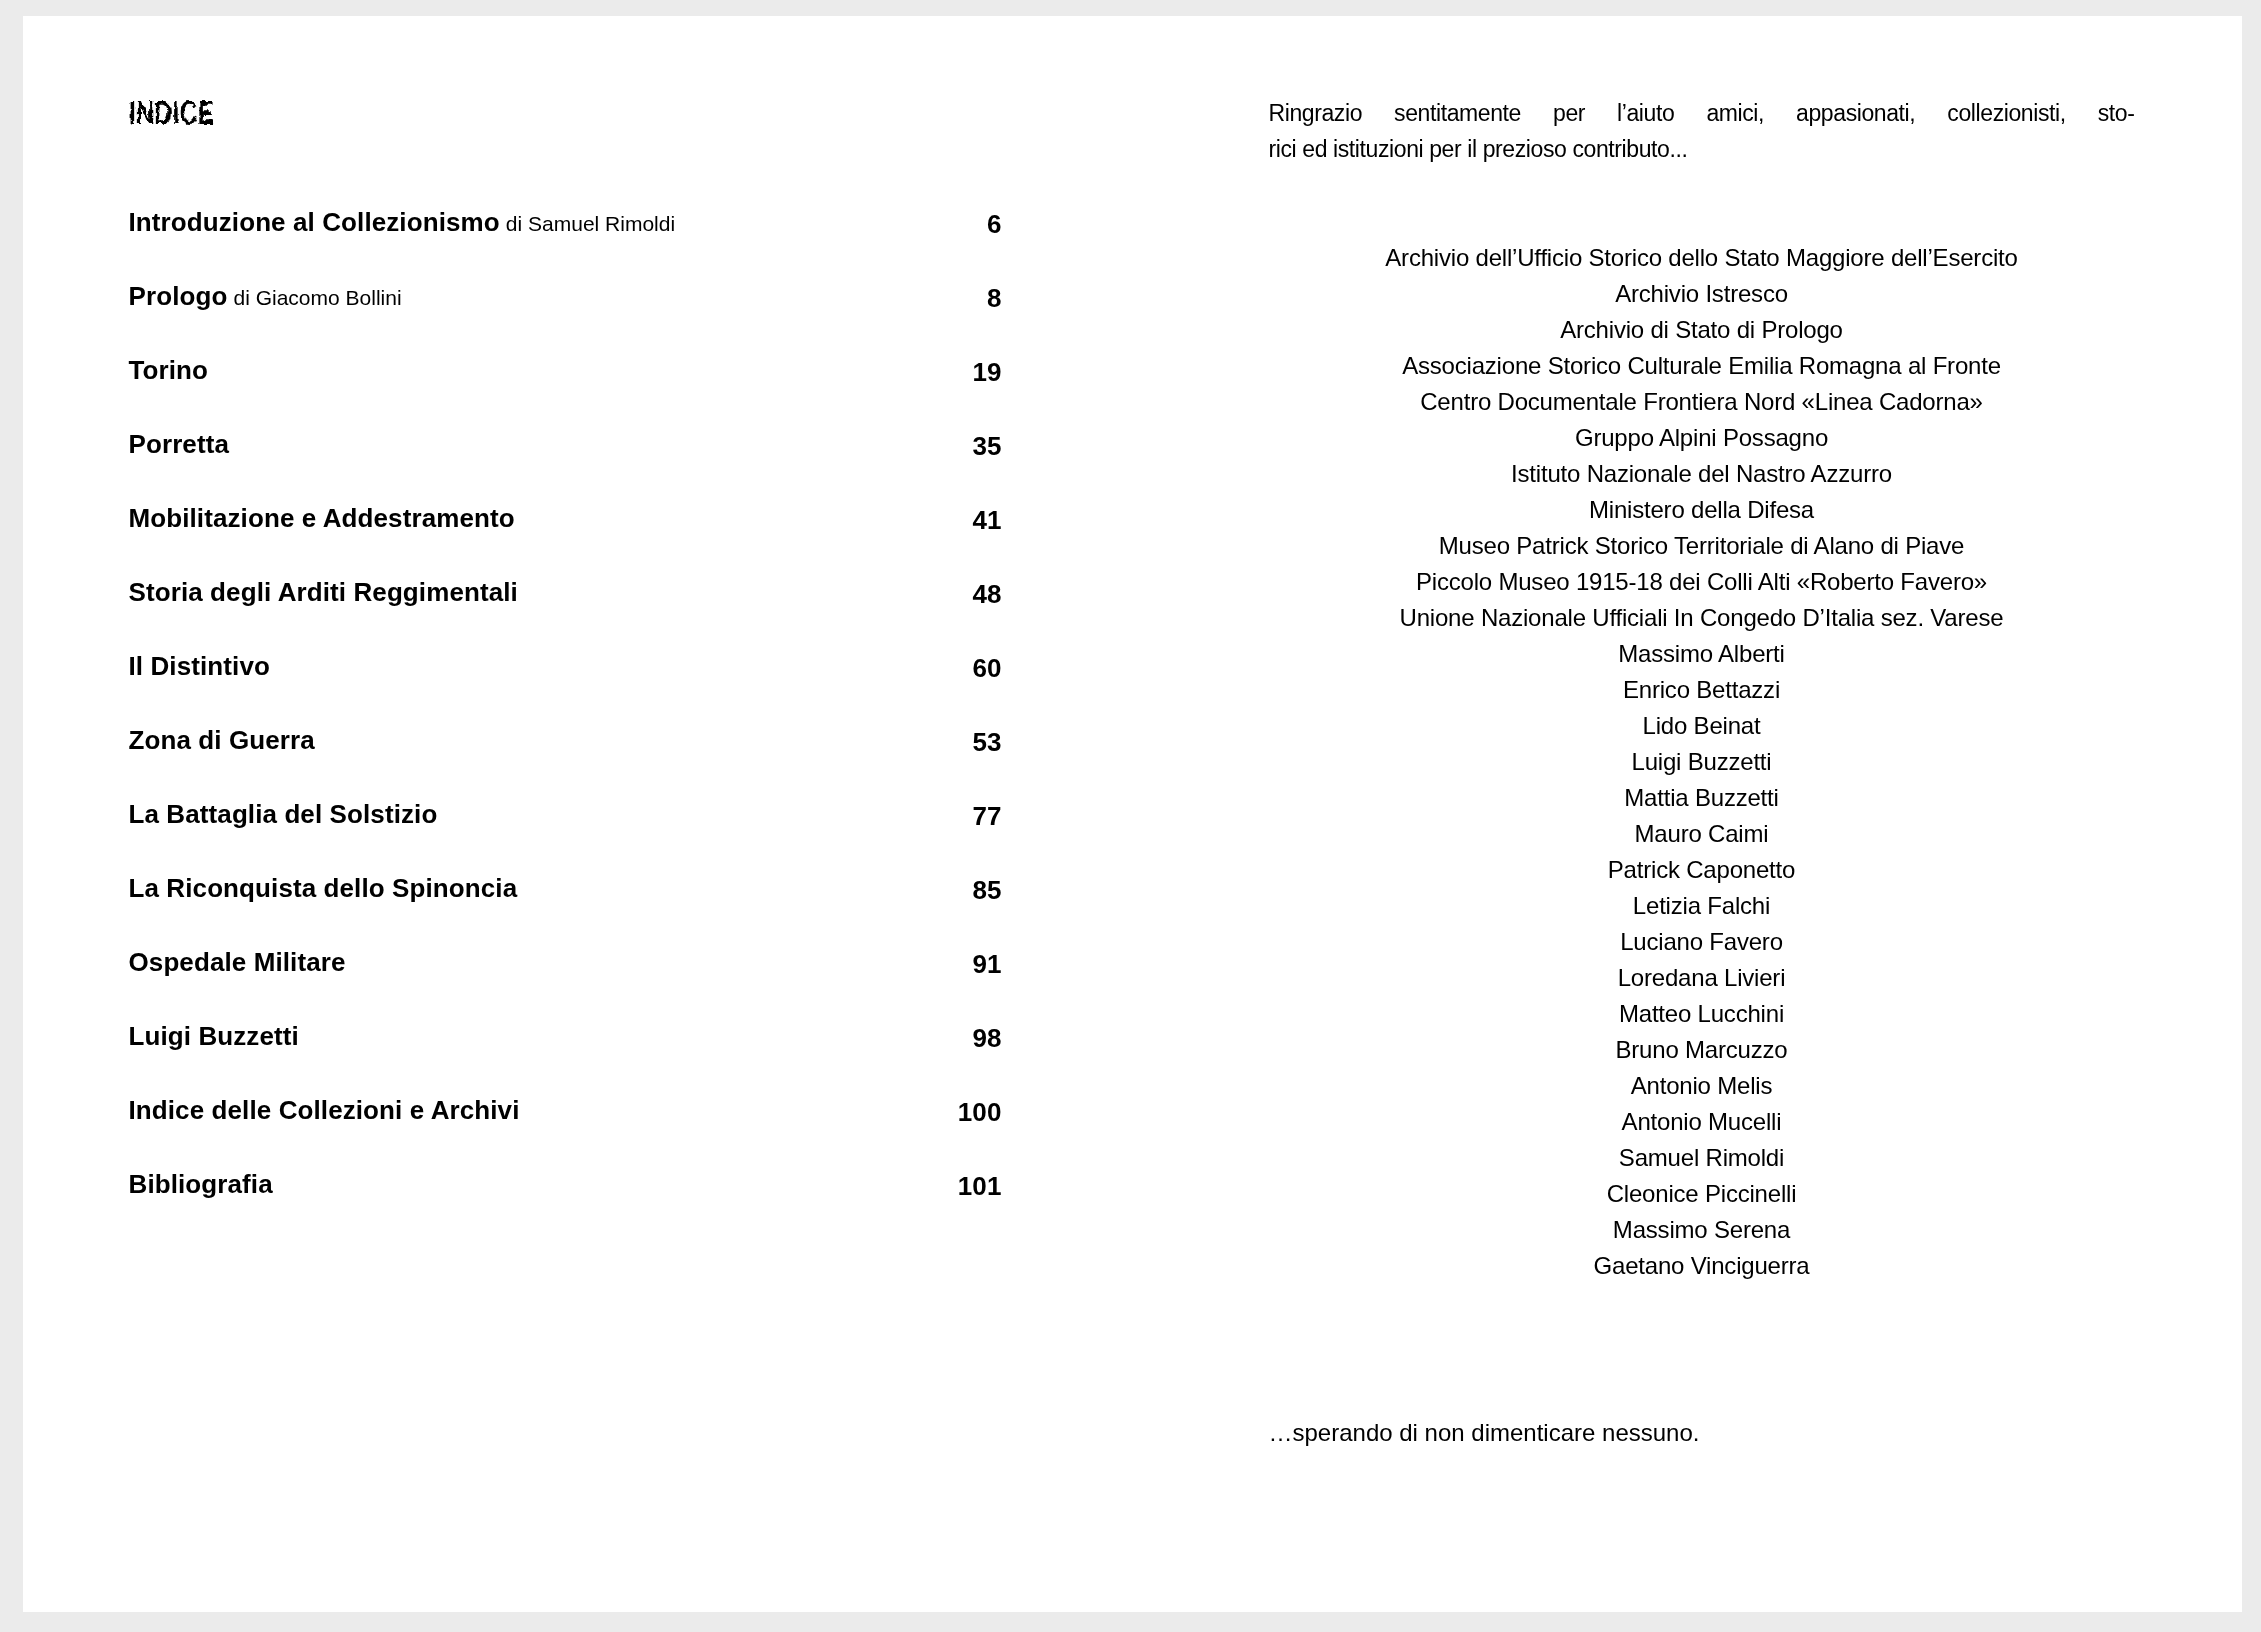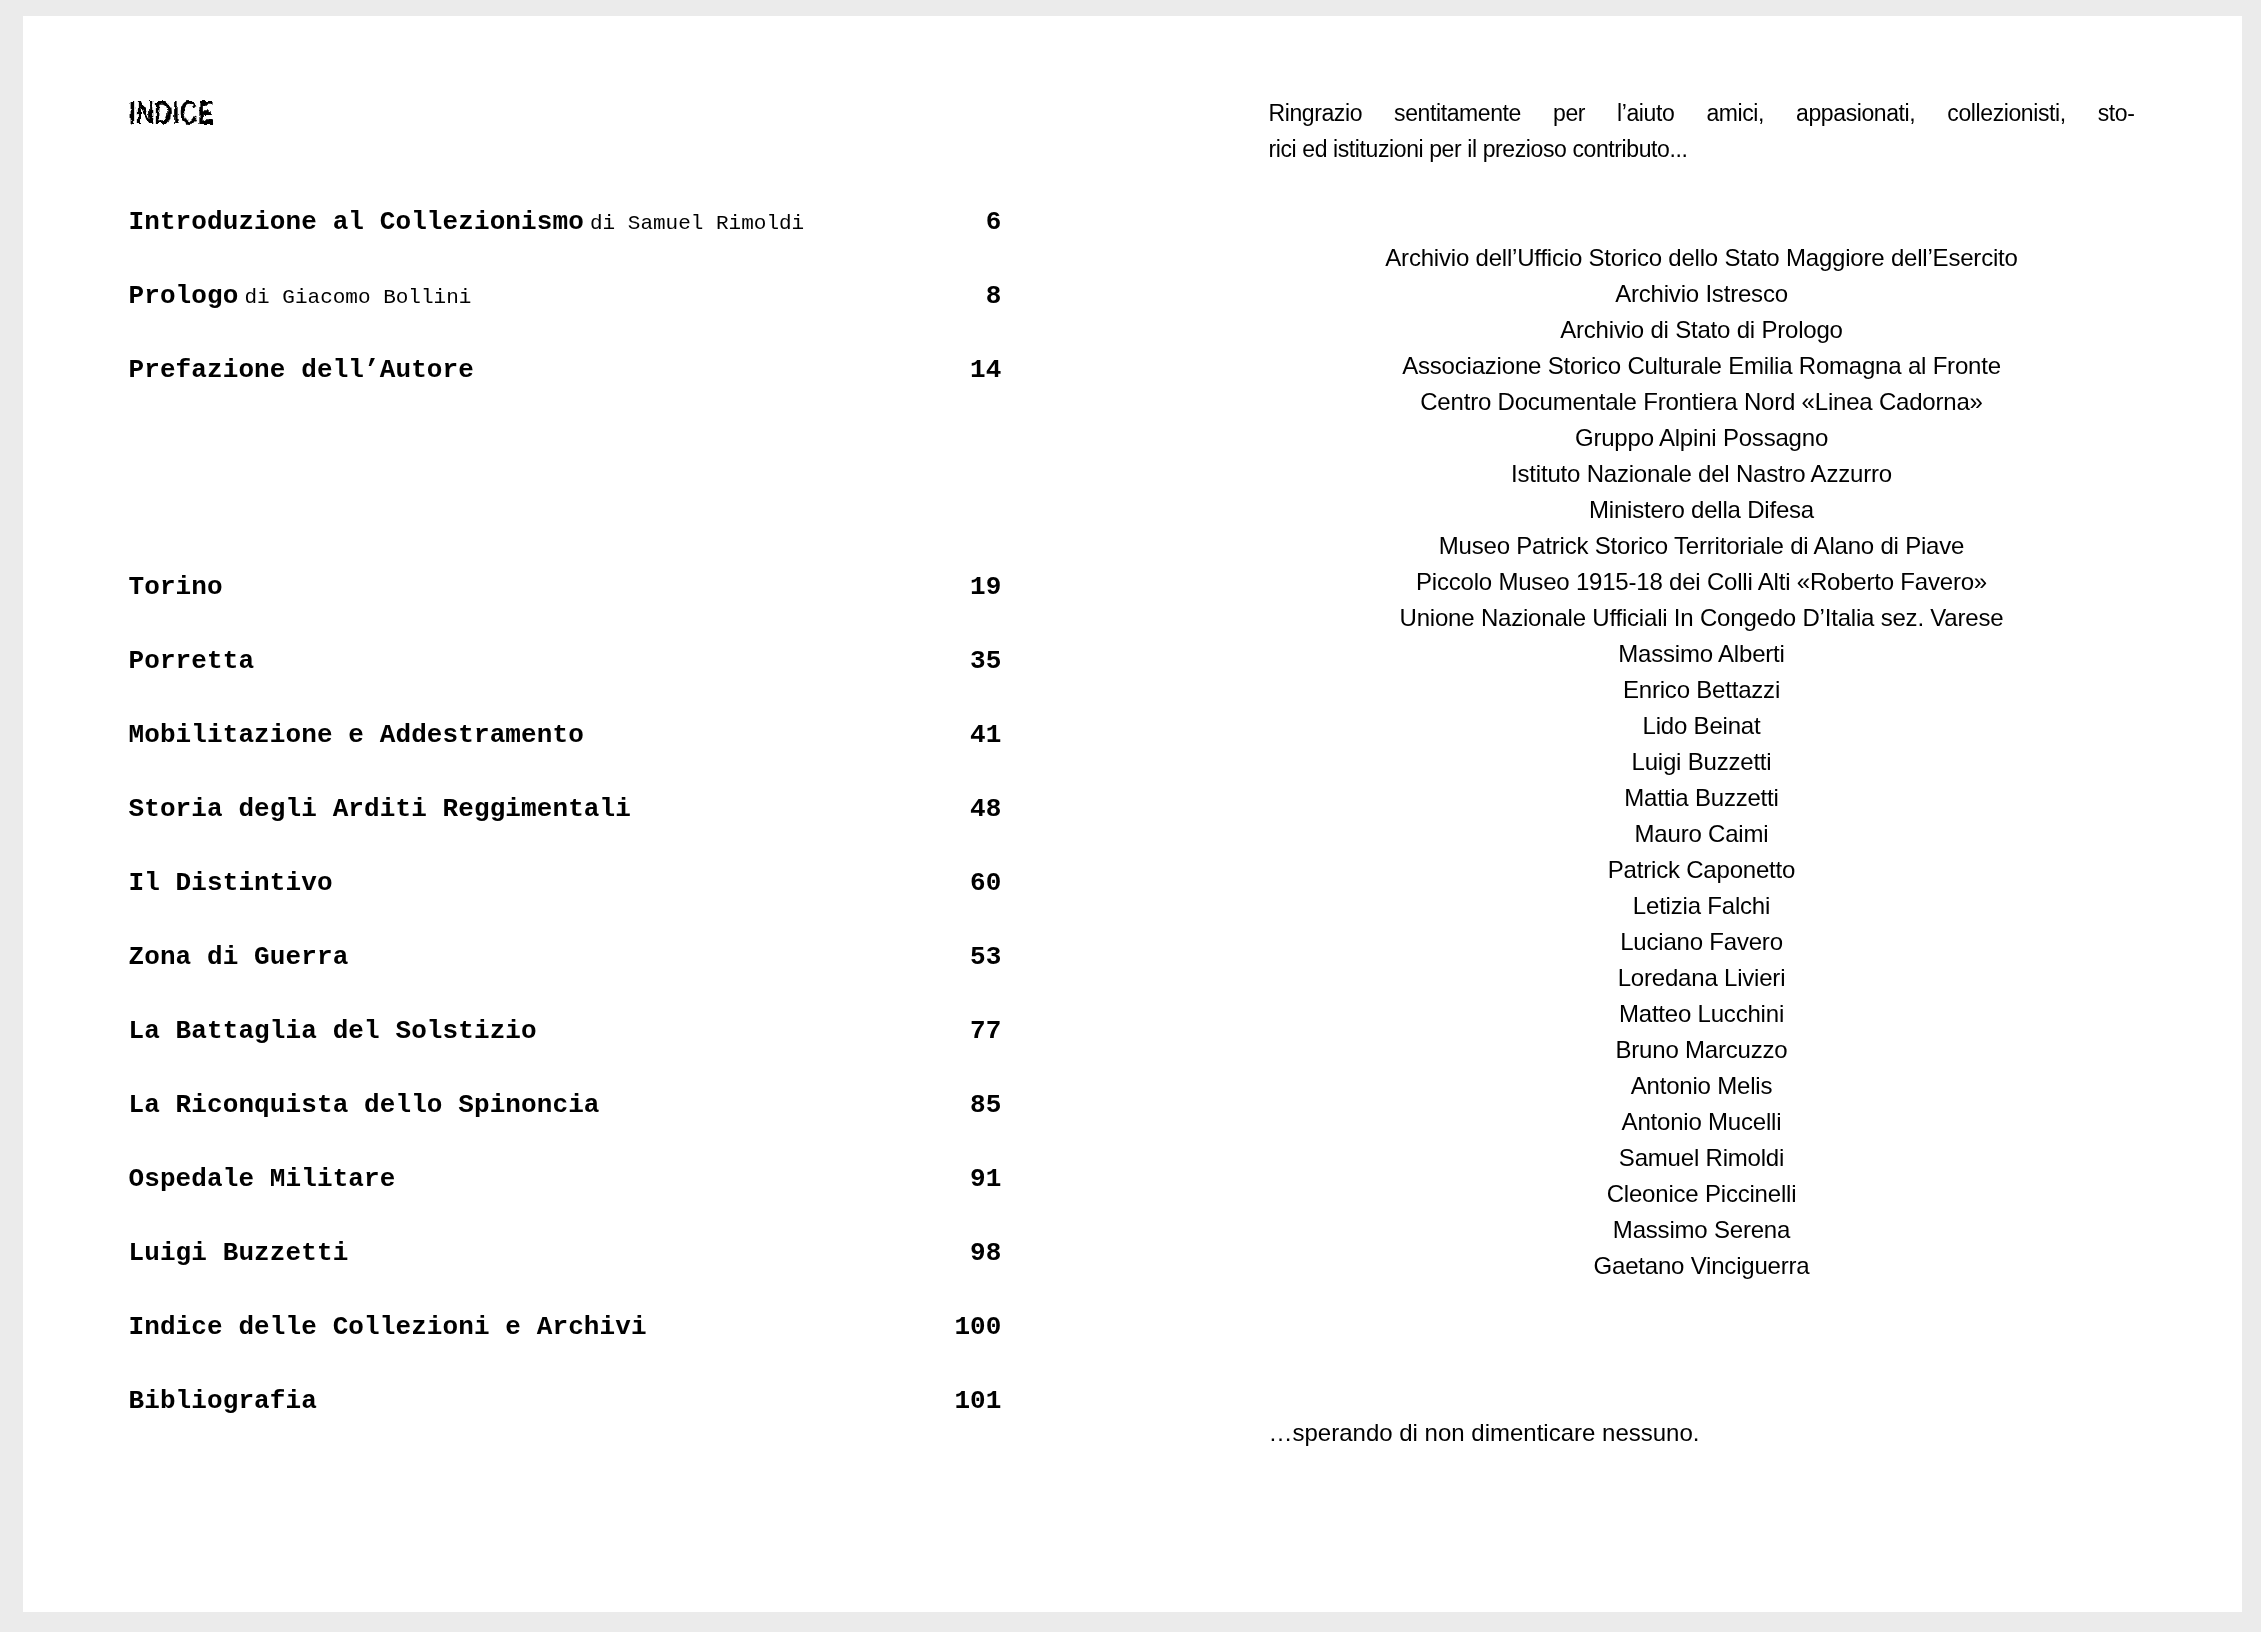--- a/index.html
+++ b/index.html
@@ -28,28 +28,27 @@
   }
   .toc {
     position: absolute;
     left: 106px;
     top: 193px;
     width: 873px;
   }
   .toc-row {
     display: flex;
     justify-content: space-between;
-    align-items: flex-start;
+    align-items: flex-end;
     font-weight: bold;
     font-size: 26px;
     line-height: 26px;
     letter-spacing: 0.1px;
     margin-bottom: 46px;
     white-space: nowrap;
-    font-family: Liberation Mono, monospace;
   }
   .toc-row.gap { margin-bottom: 189px; }
   .toc-byline {
     font-weight: normal;
     font-size: 21px;
     margin-left: 6.1px;
     letter-spacing: 0;
   }
   .toc-page {
     font-weight: bold;
@@ -115,26 +114,20 @@
         <span class="toc-page">6</span>
       </div>
 
       <div class="toc-row">
         <span>
           <span>Prologo</span><span class="toc-byline">di Giacomo Bollini</span>
         </span>
         <span class="toc-page">8</span>
       </div>
 
-      <div class="toc-row gap">
-        <span>
-          <span>Prefazione dell’Autore</span><span class="toc-byline"></span>
-        </span>
-        <span class="toc-page">14</span>
-      </div>
 
       <div class="toc-row">
         <span>
           <span>Torino</span><span class="toc-byline"></span>
         </span>
         <span class="toc-page">19</span>
       </div>
 
       <div class="toc-row">
         <span>

